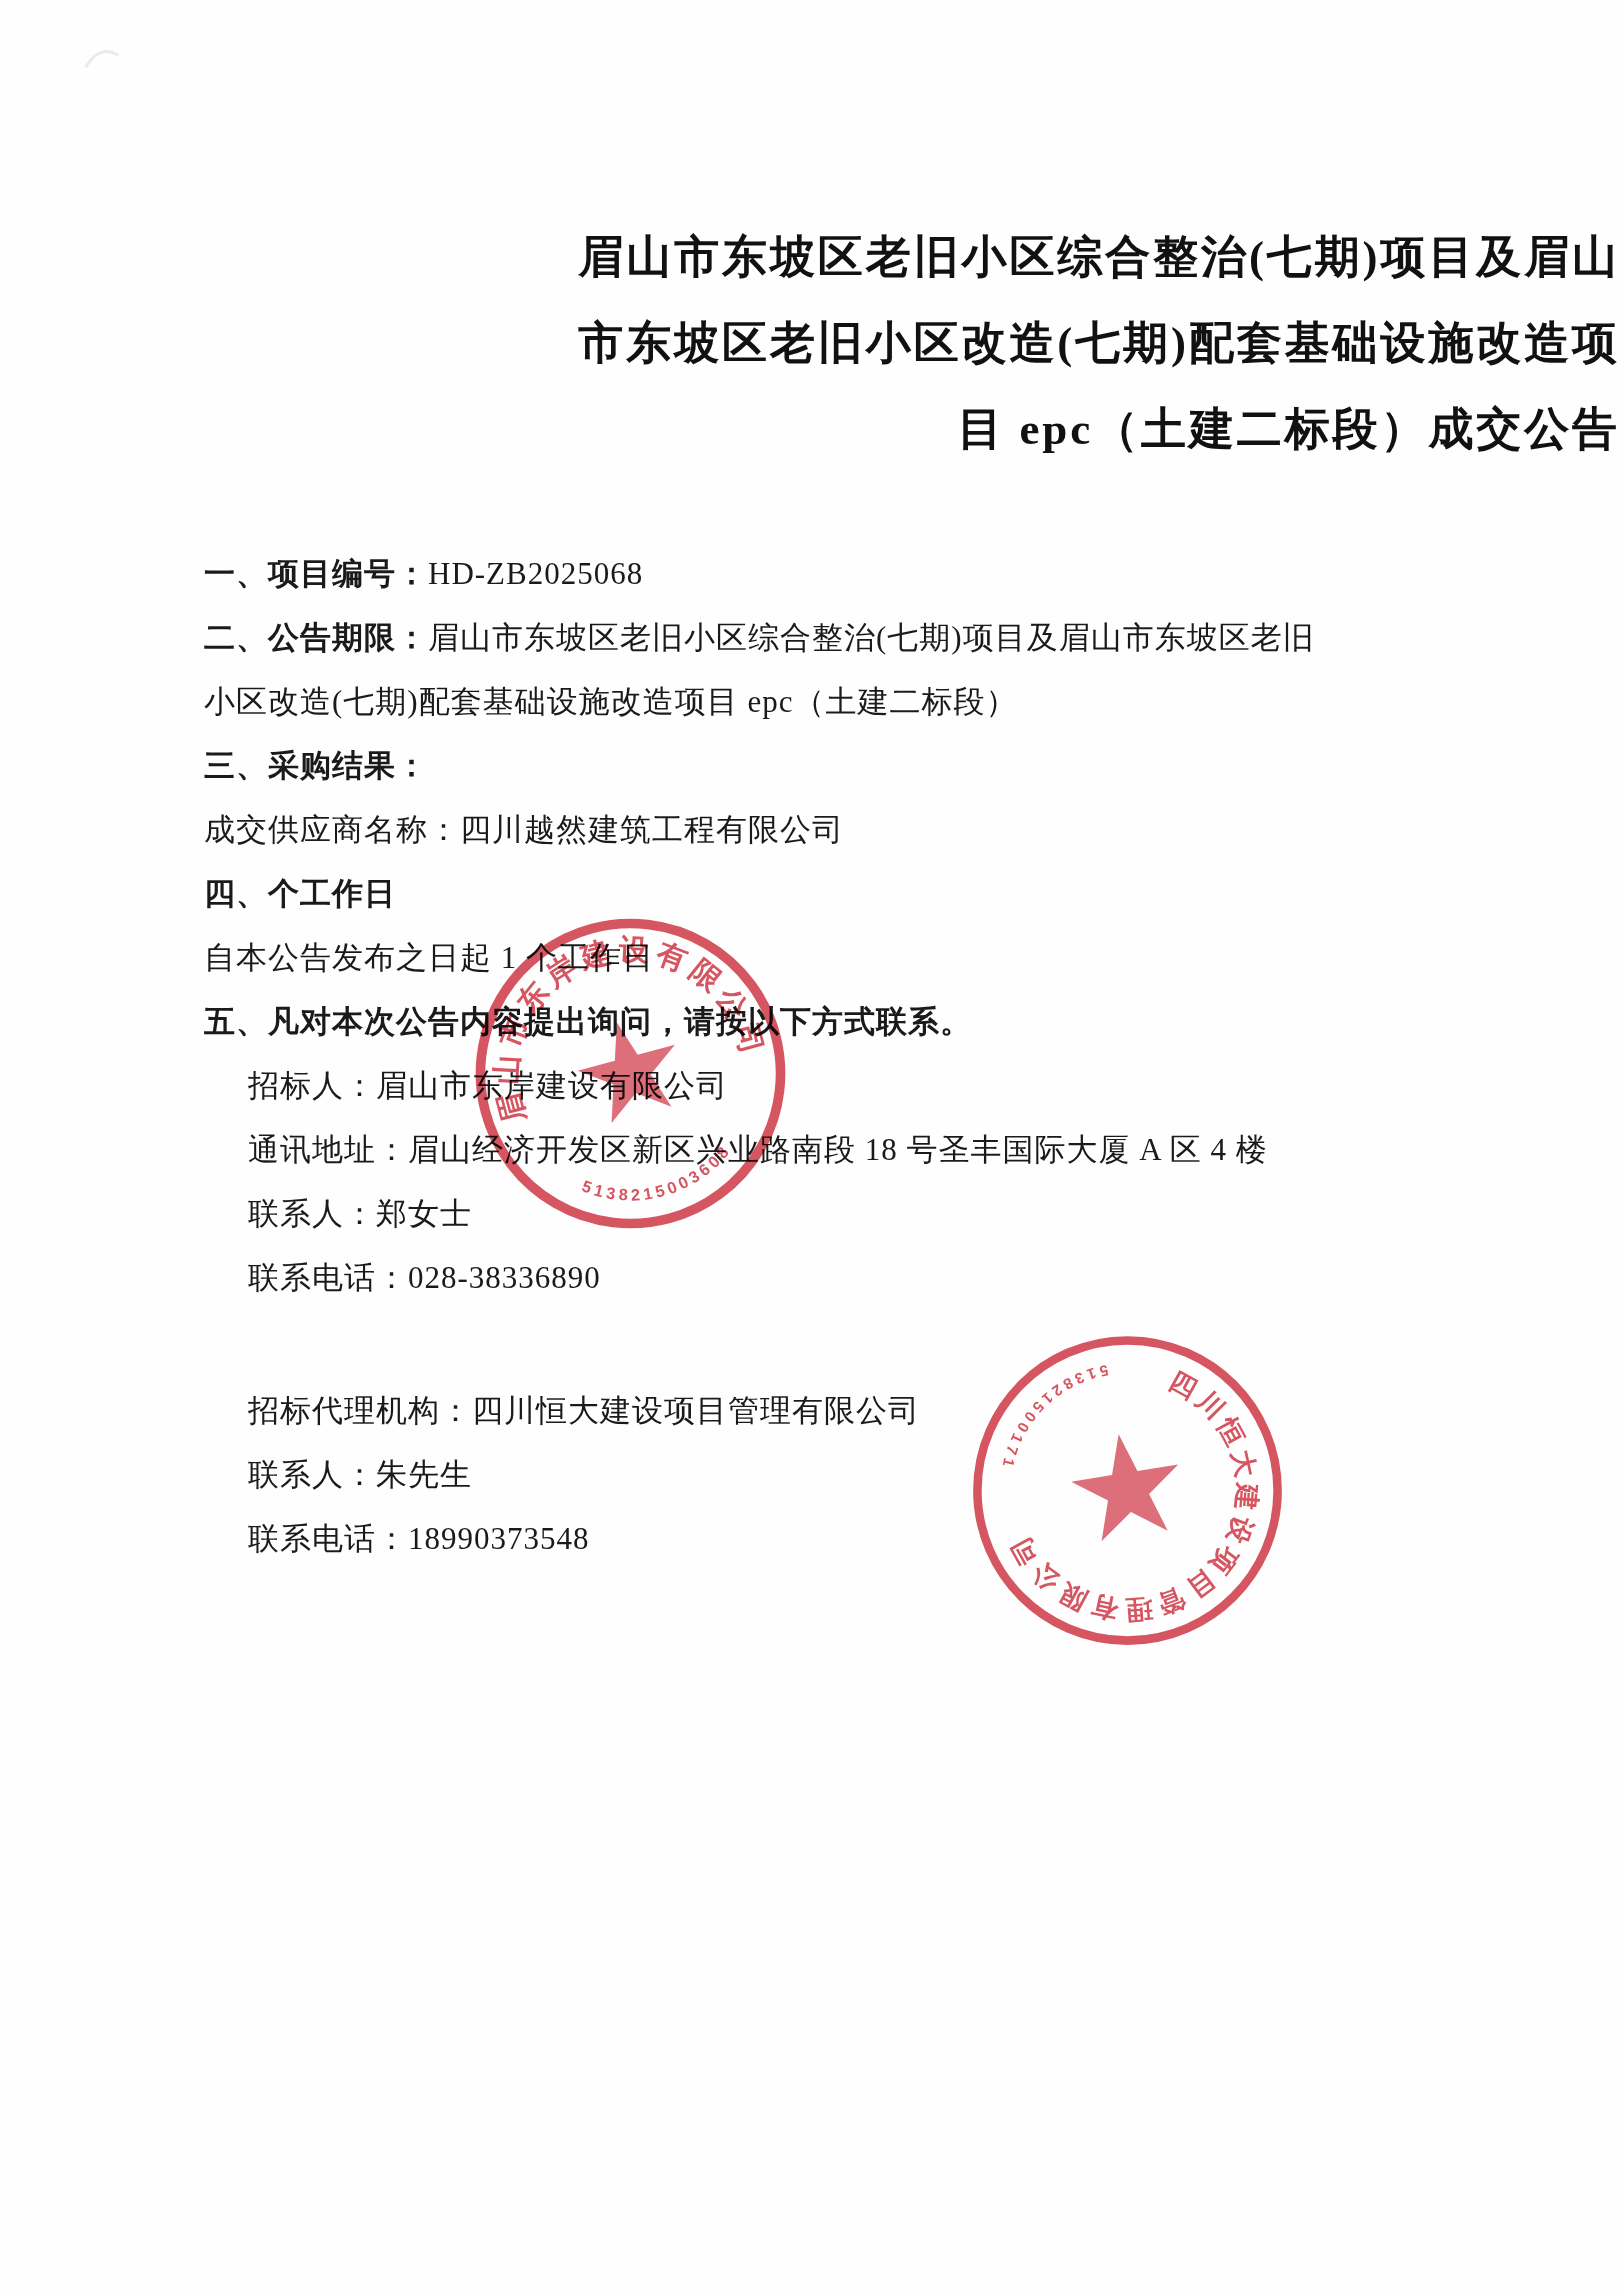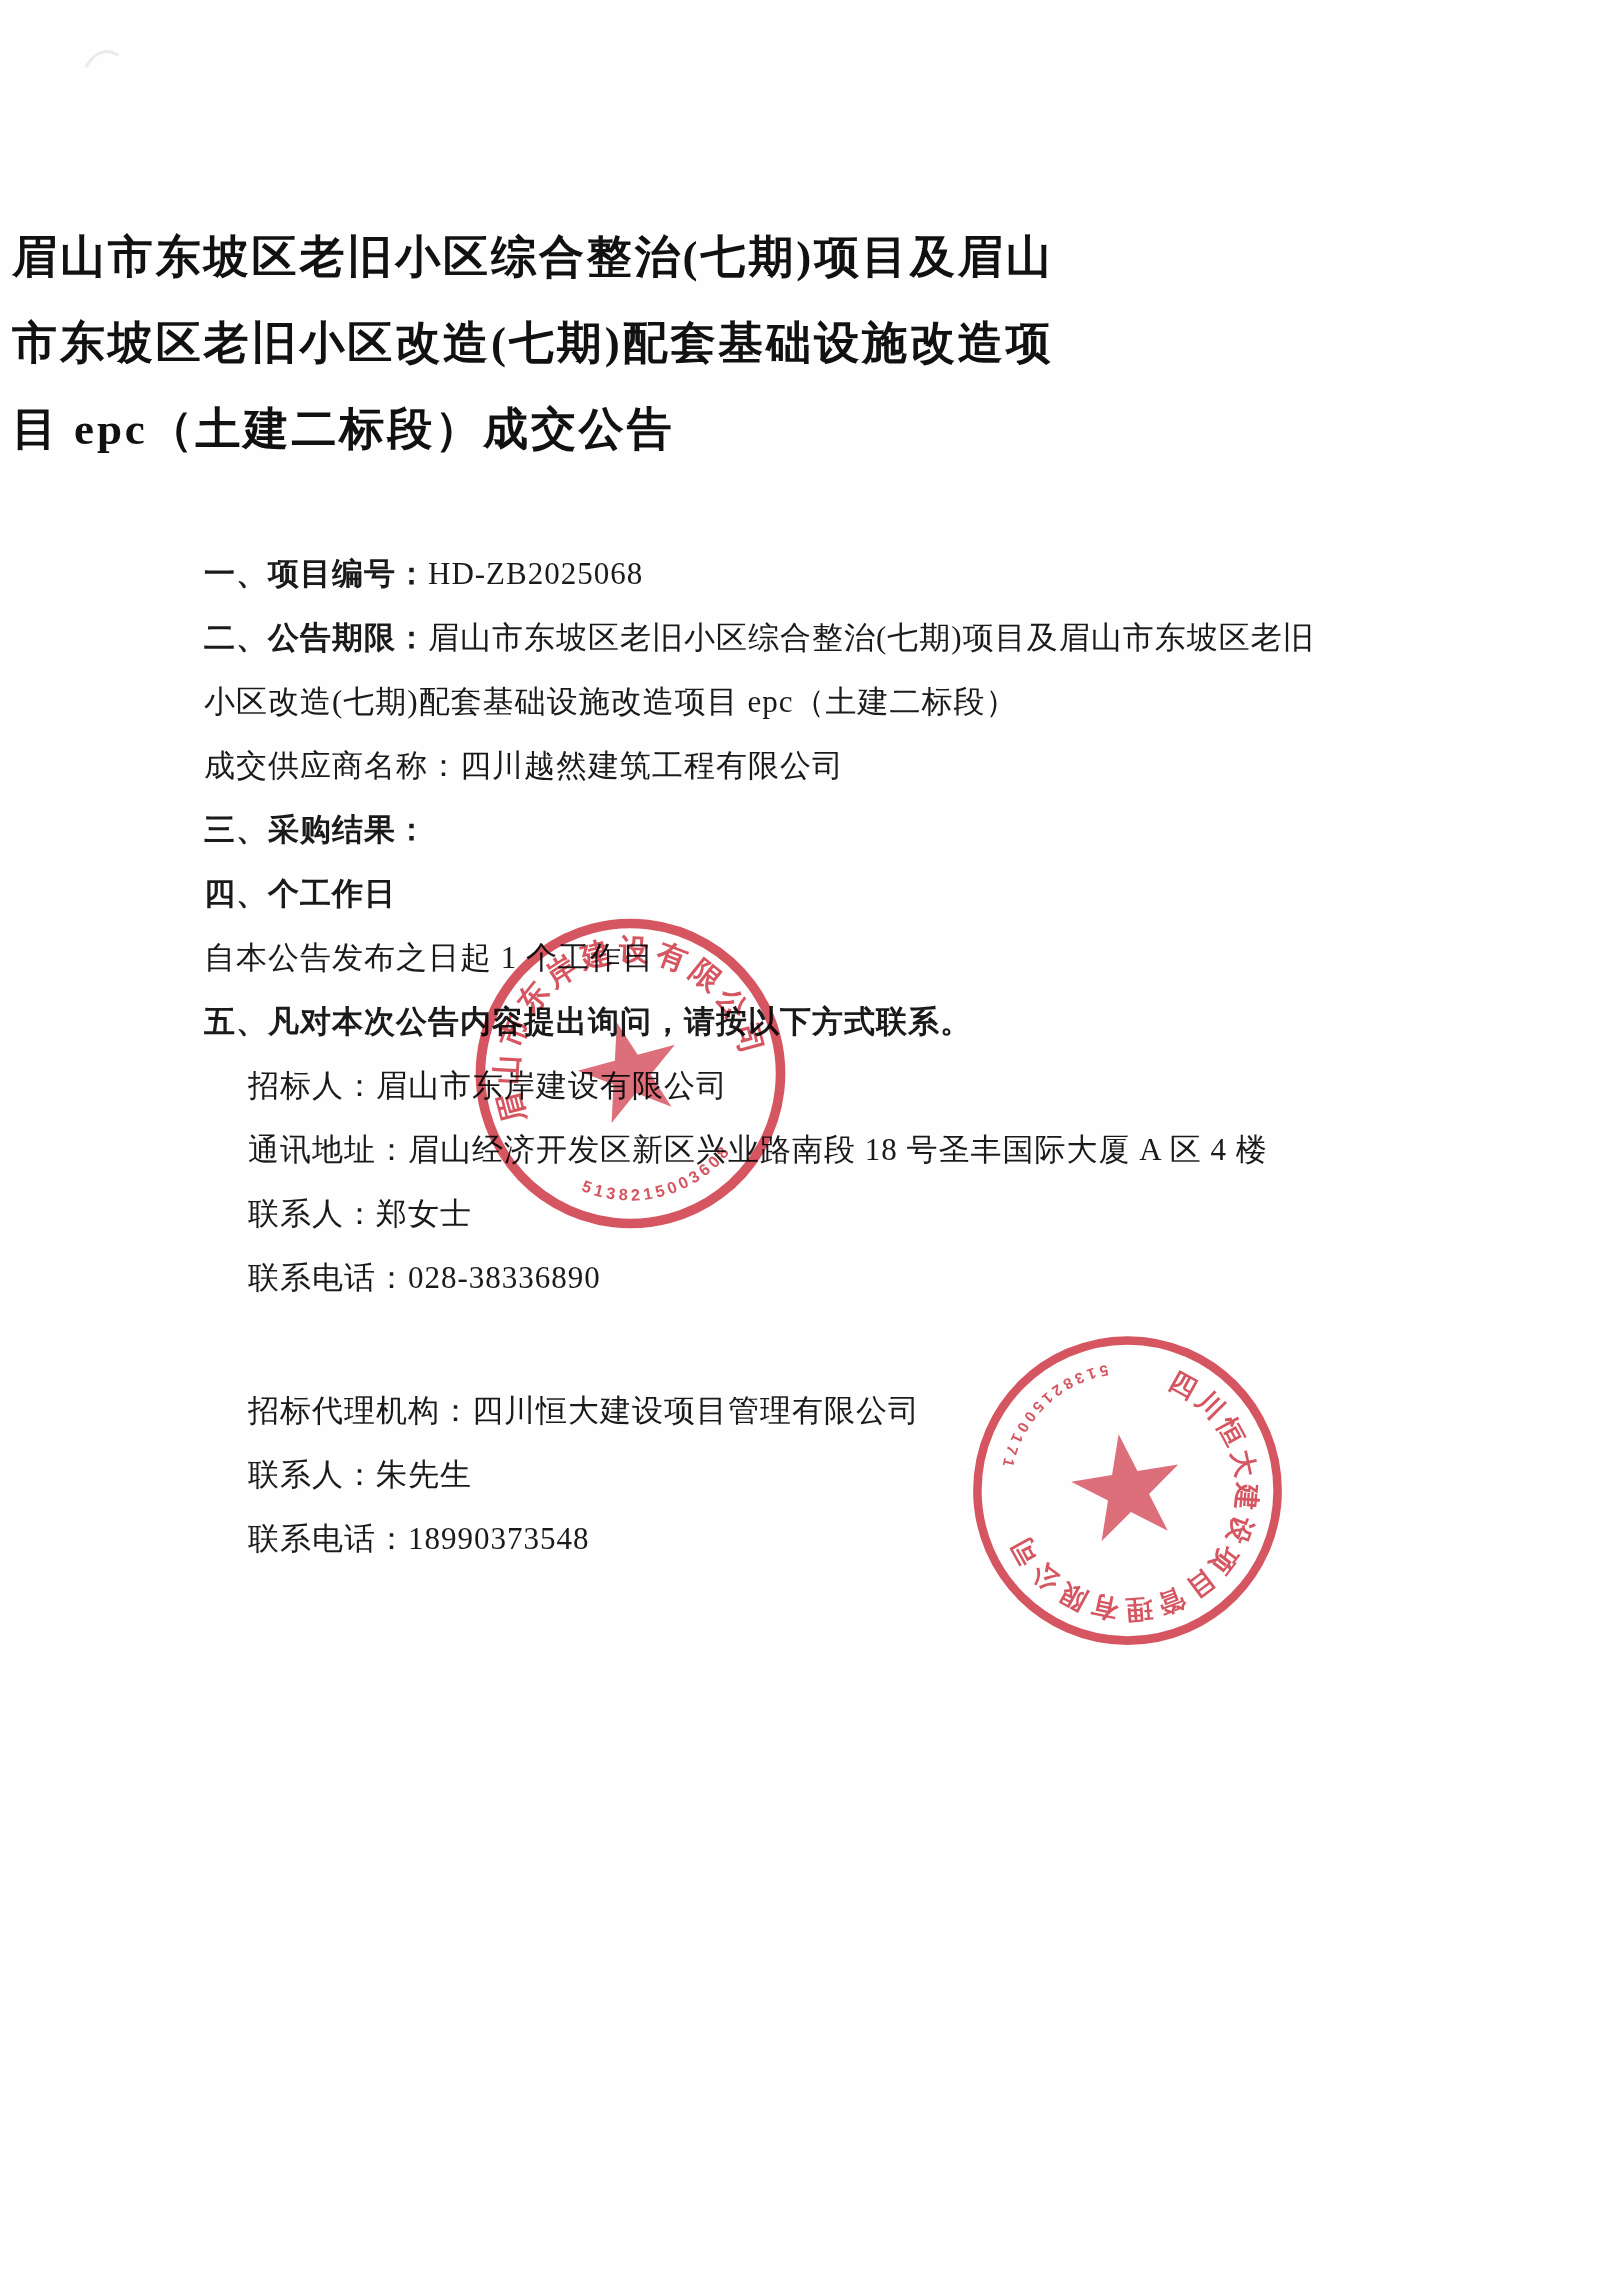--- a/index.html
+++ b/index.html
@@ -12,21 +12,21 @@
     overflow:hidden;
   }
   .page{position:absolute;inset:0;background:#fefefe;}
 
   
   .artifact{position:absolute;left:78px;top:37px;width:69px;height:39px;opacity:.35;}
 
   
   .title-block{
     position:absolute;top:214px;left:12px;right:0;
-    text-align:left;
+    text-align:right;
   }
   .title-line{
     font-size:45px;font-weight:bold;line-height:86px;
     letter-spacing:2.9px;white-space:nowrap;
     color:#111;
   }
 
   
   .body-block{
     position:absolute;top:542px;left:204px;right:147px;
@@ -69,25 +69,25 @@
     </div>
 
     <div class="line">
       <span class="b">二、公告期限：</span><span>眉山市东坡区老旧小区综合整治(七期)项目及眉山市东坡区老旧</span>
     </div>
     <div class="line">
       <span>小区改造(七期)配套基础设施改造项目 epc（土建二标段）</span>
     </div>
 
     <div class="line">
-      <span>成交供应商名称：</span><span>四川越然建筑工程有限公司</span>
+      <span class="b">三、采购结果：</span>
     </div>
 
     <div class="line">
-      <span class="b">三、采购结果：</span>
+      <span>成交供应商名称：</span><span>四川越然建筑工程有限公司</span>
     </div>
 
     <div class="line">
       <span class="b">四、个工作日</span>
     </div>
 
     <div class="line">
       <span>自本公告发布之日起 1 个工作日</span>
     </div>
 

